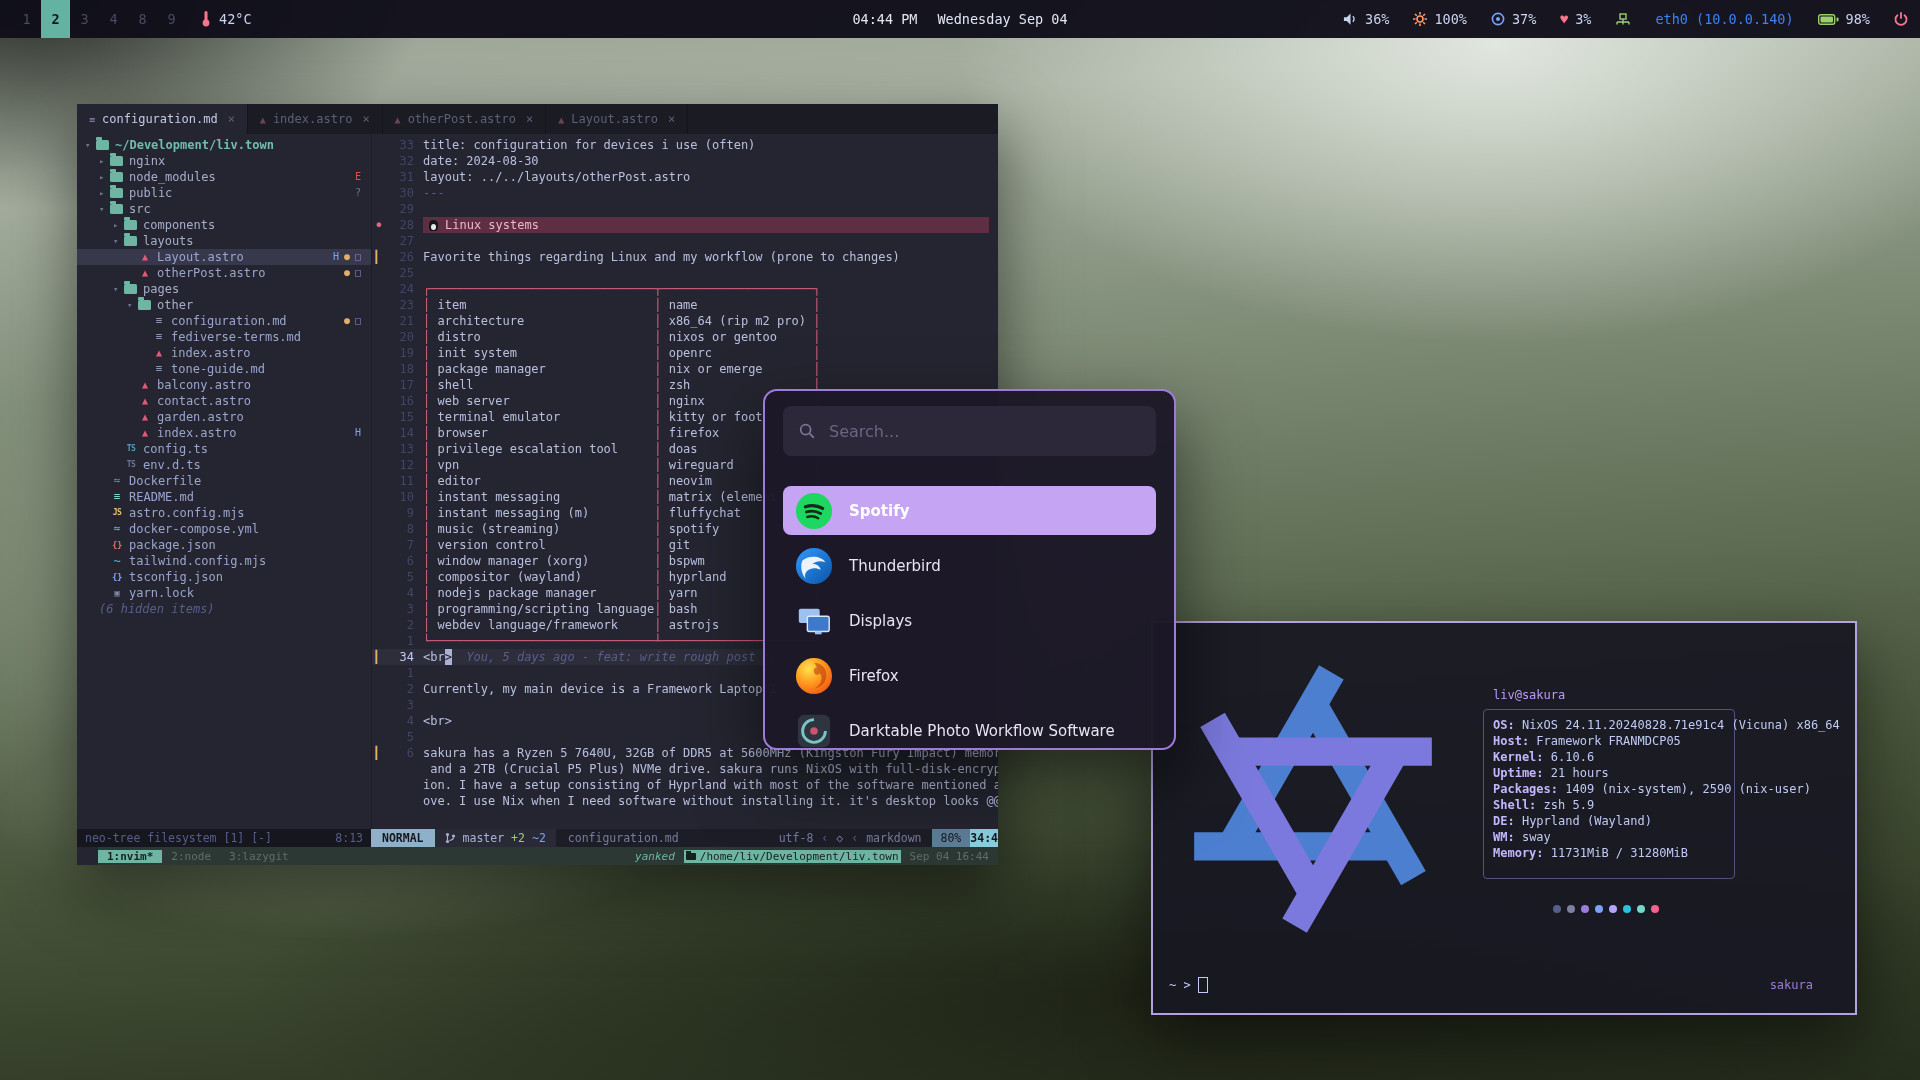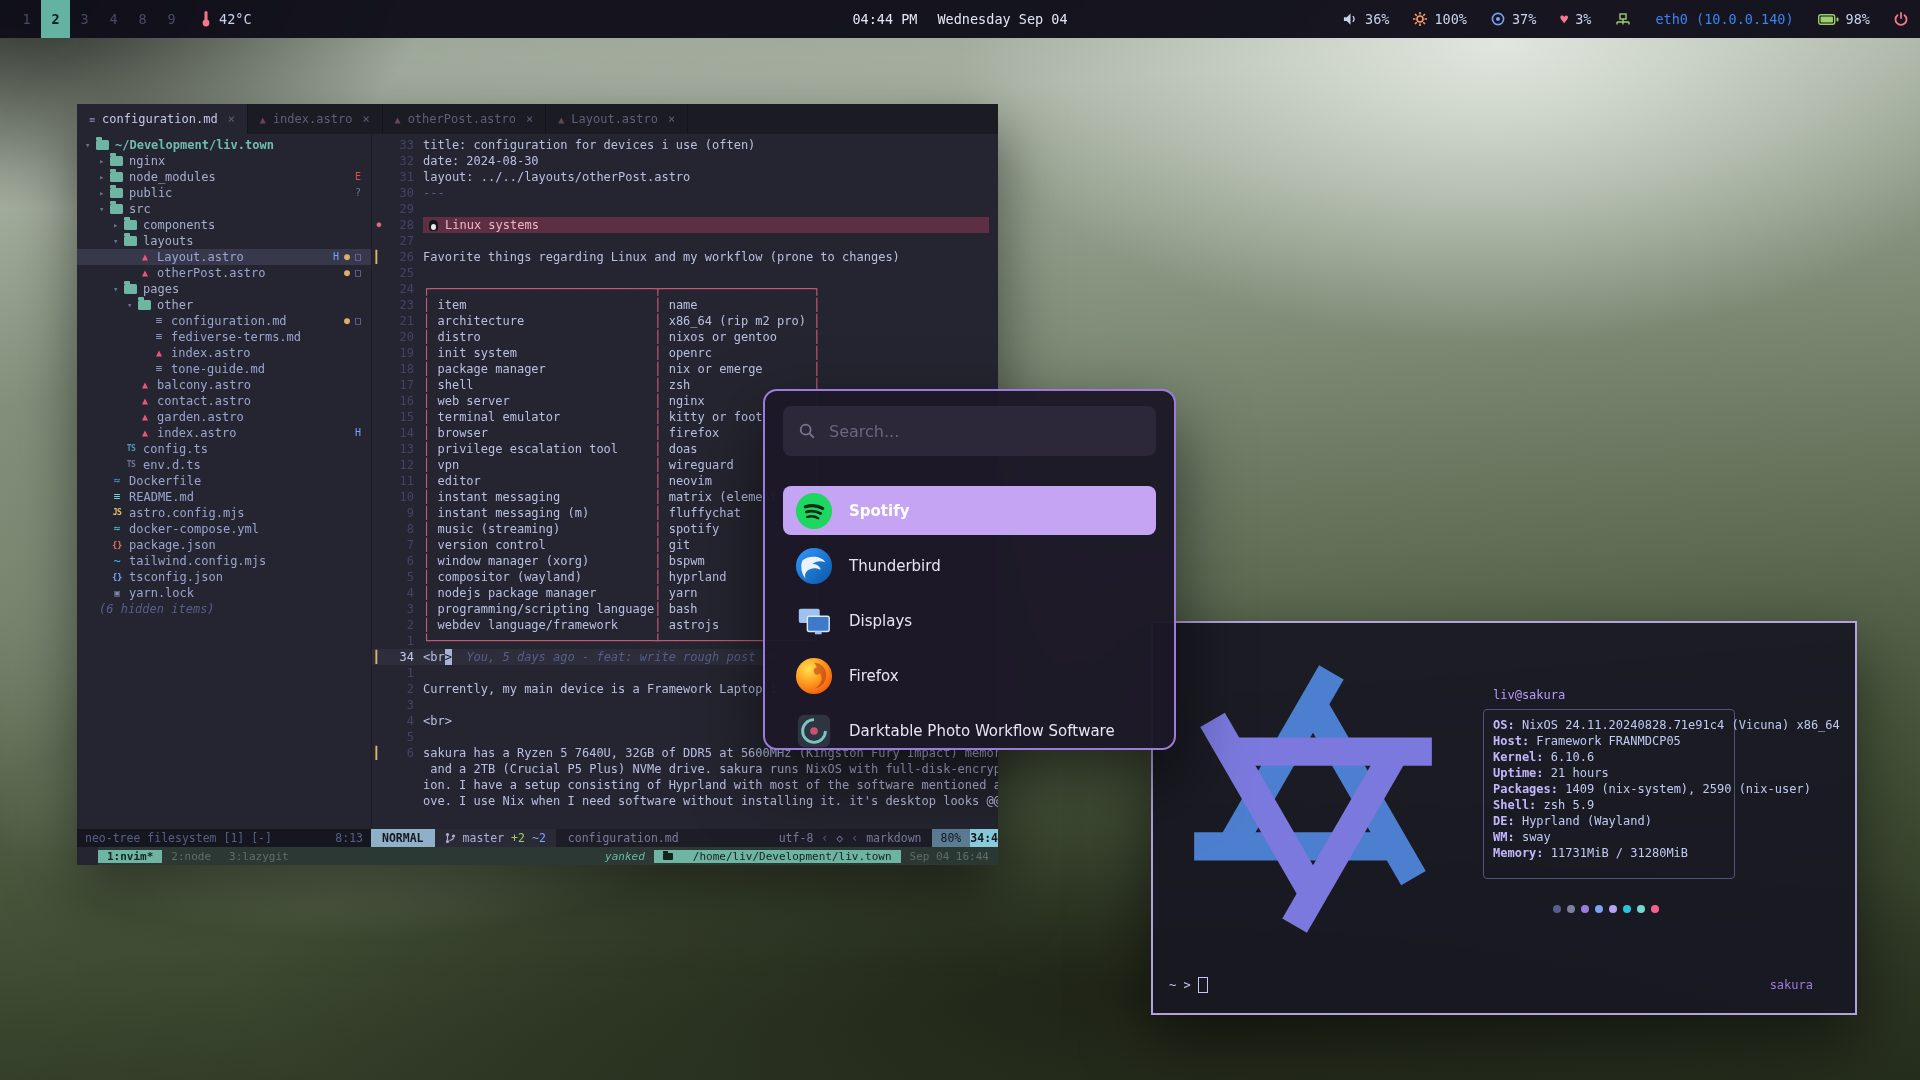--- a/index.html
+++ b/index.html
@@ -73,21 +73,21 @@
   .s-meta{gap:8px;padding:0 10px;background:#1d1d28;}
   .s-pct{background:#5d7e97;color:#15161e;padding:0 9px;}
   .s-pos{background:#8ccfe0;color:#15161e;font-weight:bold;padding:0 0;}
   
   .tmux{height:18px;flex:none;display:flex;align-items:center;background:#2b3834;font-size:11px;color:#5f6f6a;margin-left:21px;}
   #tmux-wins{display:flex;align-items:stretch;}
   .twin{display:flex;align-items:center;padding:0 9px;}
   .twin.active{background:#6fb5a4;color:#15231f;font-weight:bold;}
   .tspace{flex:1;}
   .tstatus{display:flex;align-items:center;color:#6fb5a4;padding:0 9px;font-style:italic;}
-  .tpath{display:flex;align-items:center;gap:20px;background:#6fb5a4;color:#15231f;padding:0 9px;}
+  .tpath{display:flex;align-items:center;gap:4px;background:#6fb5a4;color:#15231f;padding:0 2px;}
   .tfolder{width:10px;height:7px;background:#15231f;border-radius:1px;position:relative;}
   .tfolder::before{content:'';position:absolute;top:-2px;left:0;width:5px;height:2px;background:inherit;}
   .tclock{display:flex;align-items:center;padding:0 9px;}
   
   .launcher{position:absolute;left:763px;top:389px;width:413px;height:361px;box-sizing:border-box;
     background:rgba(28,24,39,.97);border:2px solid #9d7bdd;border-radius:14px;padding:15px 18px;
     box-shadow:0 30px 70px rgba(0,0,0,.55);z-index:3;overflow:hidden;font-family:"DejaVu Sans",sans-serif;}
   .search{height:50px;background:#2c2739;border-radius:8px;display:flex;align-items:center;gap:11px;padding:0 15px;}
   .search input{background:transparent;border:none;outline:none;color:#b9b3cc;font-size:16px;width:100%;font-family:"DejaVu Sans",sans-serif;}
   .search input::placeholder{color:#6b6680;}

